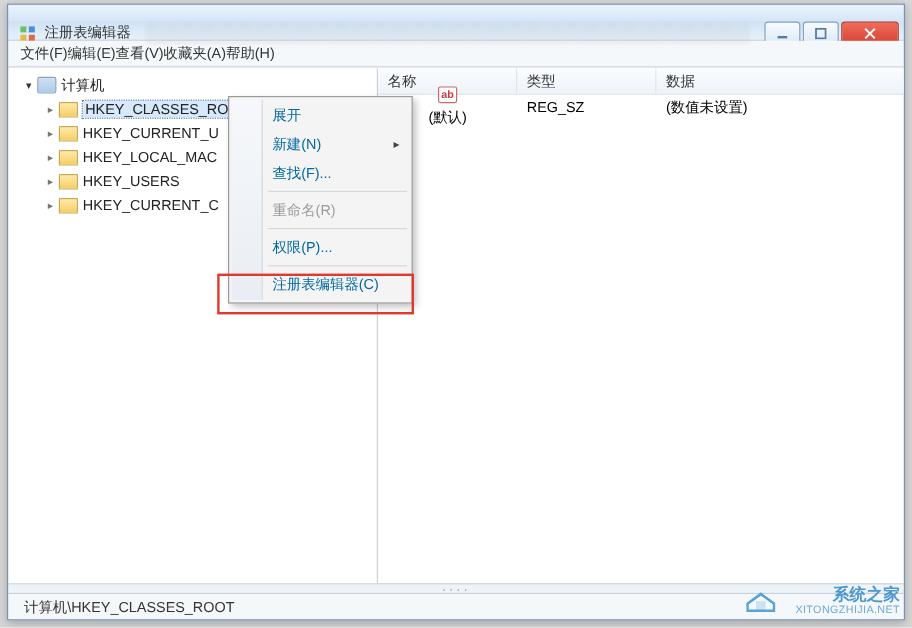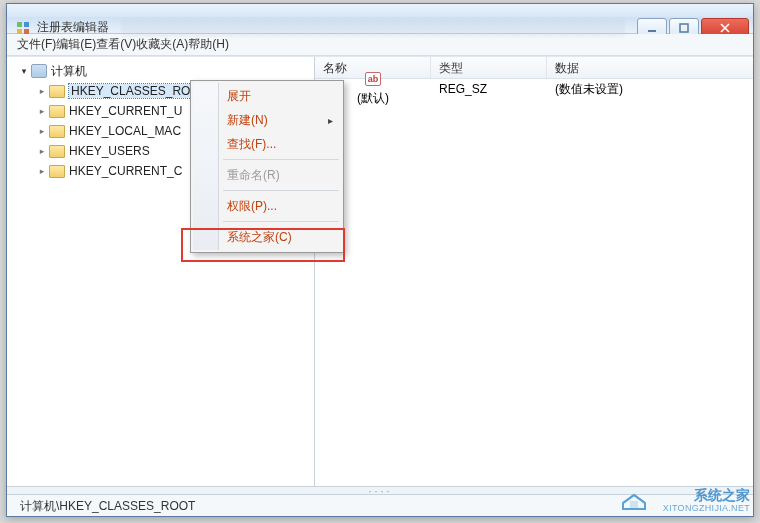--- a/index.html
+++ b/index.html
@@ -183,21 +183,21 @@
   background: linear-gradient(#f6f8fb,#e9edf3);
   border-right: 1px solid #d4d9e0;
 }
 .cm-item {
   position: relative;
   height: 24px;
   display: flex;
   align-items: center;
   padding-left: 34px;
   padding-right: 18px;
-  color: #c2410c;
+  color: #0369a1;
 }
 .cm-item.disabled { color: #9c9c9c; }
 .cm-item.hasarrow::after {
   content: "▸";
   position: absolute;
   right: 8px;
   color: #444;
   font-size: 10px;
 }
 .cm-sep {
@@ -339,21 +339,21 @@
 <div class="context-menu">
   <div class="cm-iconcol"></div>
   <div class="cm-item">展开</div>
   <div class="cm-item hasarrow">新建(N)</div>
   <div class="cm-item">查找(F)...</div>
   <div class="cm-sep"></div>
   <div class="cm-item disabled">重命名(R)</div>
   <div class="cm-sep"></div>
   <div class="cm-item">权限(P)...</div>
   <div class="cm-sep"></div>
-  <div class="cm-item">系统之家(C)</div>
+  <div class="cm-item">注册表编辑器(C)</div>
 </div>
 
 <div class="highlight-box"></div>
 
 <div class="watermark">
   <span class="wm-logo">
     <svg viewBox="0 0 26 22">
         <path d="M2 14 L13 6 L24 14 L24 20 L2 20 Z" fill="none" stroke="#5aa3d8" stroke-width="2"></path>
         <path d="M2 14 L13 6 L24 14" fill="none" stroke="#5aa3d8" stroke-width="2"></path>
         <rect x="9" y="12" width="8" height="8" fill="#5aa3d8" opacity="0.25"></rect>

